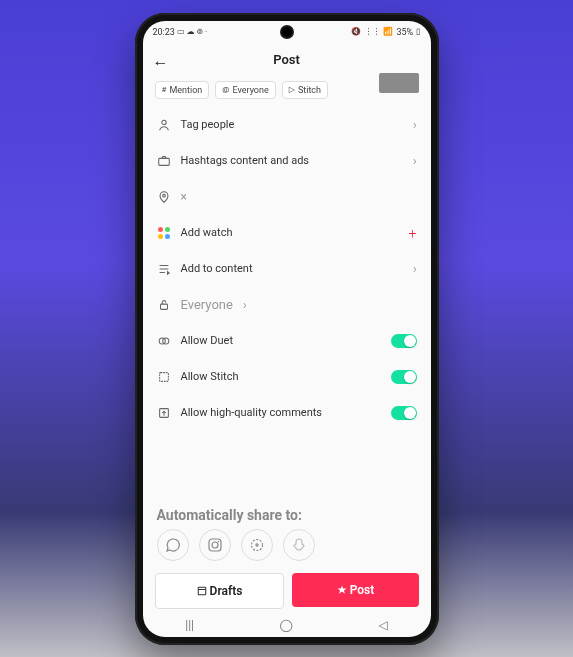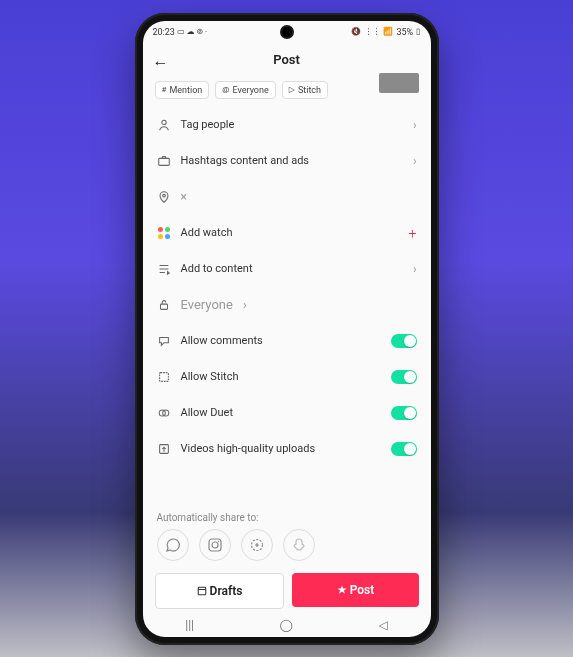--- a/index.html
+++ b/index.html
@@ -112,21 +112,21 @@
   box-shadow: 0 1px 2px rgba(0,0,0,.2);
 }
 .dots4 {
   width:14px;height:14px;position:relative;
 }
 .dots4 span{position:absolute;width:5px;height:5px;border-radius:50%}
 .dots4 span:nth-child(1){top:1px;left:1px;background:#ff5b5b}
 .dots4 span:nth-child(2){top:1px;right:1px;background:#4cd964}
 .dots4 span:nth-child(3){bottom:1px;left:1px;background:#ffc107}
 .dots4 span:nth-child(4){bottom:1px;right:1px;background:#4aa3ff}
-.sharelabel{font-size:10px;color:#888;padding: 4px 14px 2px;}
+.sharelabel{font-size:14px;color:#888;padding: 4px 14px 2px; font-weight: bold;}
 .sharerow{display:flex;gap:10px;padding:4px 14px 8px;}
 .sicon-c{
   width:30px;height:30px;border:1px solid #ddd;border-radius:50%;
   display:flex;align-items:center;justify-content:center;color:#777;font-size:14px;
 }
 .btns{display:flex;gap:8px;padding:4px 12px;}
 .btn{
   flex:1;height:34px;border-radius:4px;
   display:flex;align-items:center;justify-content:center;gap:2px;
   font-size:12px;font-weight:600;
@@ -236,59 +236,50 @@
         <span class="icon">
           <svg viewBox="0 0 16 16">
               <rect x="4" y="7" width="8" height="6" rx="1" stroke="#666" stroke-width="1.2" fill="none"></rect>
               <path d="M6 7V5c0-1 1-2 2-2s2 1 2 2" stroke="#666" stroke-width="1.2" fill="none"></path>
             </svg>
         </span>
         <span class="trail value">Everyone</span>
         <span class="trail">›</span>
       </div>
 
-      <div class="row">
-        <span class="icon">
-          <svg viewBox="0 0 16 16">
-              <path d="M3 4h10v6H8l-3 3v-3H3z" stroke="#666" stroke-width="1.2" fill="none"></path>
-            </svg>
-        </span>
-        <span class="label">Allow comments</span>
+
+      <div class="row">
+        <span class="icon">
+          <svg viewBox="0 0 16 16">
+              <circle cx="6" cy="8" r="3.5" stroke="#666" stroke-width="1.2" fill="none"></circle>
+              <circle cx="10" cy="8" r="3.5" stroke="#666" stroke-width="1.2" fill="none"></circle>
+            </svg>
+        </span>
+        <span class="label">Allow Duet</span>
         <div class="toggle"></div>
       </div>
 
       <div class="row">
         <span class="icon">
           <svg viewBox="0 0 16 16">
               <rect x="3" y="3" width="10" height="10" rx="1" stroke="#666" stroke-width="1.2" fill="none" stroke-dasharray="2 1"></rect>
             </svg>
         </span>
         <span class="label">Allow Stitch</span>
         <div class="toggle"></div>
       </div>
 
       <div class="row">
         <span class="icon">
           <svg viewBox="0 0 16 16">
-              <circle cx="6" cy="8" r="3.5" stroke="#666" stroke-width="1.2" fill="none"></circle>
-              <circle cx="10" cy="8" r="3.5" stroke="#666" stroke-width="1.2" fill="none"></circle>
-            </svg>
-        </span>
-        <span class="label">Allow Duet</span>
-        <div class="toggle"></div>
-      </div>
-
-      <div class="row">
-        <span class="icon">
-          <svg viewBox="0 0 16 16">
               <rect x="3" y="3" width="10" height="10" rx="1" stroke="#666" stroke-width="1.2" fill="none"></rect>
               <path d="M8 11V6M6 8l2-2 2 2" stroke="#666" stroke-width="1.2" fill="none"></path>
             </svg>
         </span>
-        <span class="label">Videos high-quality uploads</span>
+        <span class="label">Allow high-quality comments</span>
         <div class="toggle"></div>
       </div>
 
     </div>
 
     <div class="sharelabel">Automatically share to:</div>
     <div class="sharerow">
       <div class="sicon-c">
         <svg width="16" height="16" viewBox="0 0 16 16">
             <path d="M8 2a6 6 0 00-5 9l-1 3 3-1a6 6 0 103-11z" stroke="#888" stroke-width="1.2" fill="none"></path>

